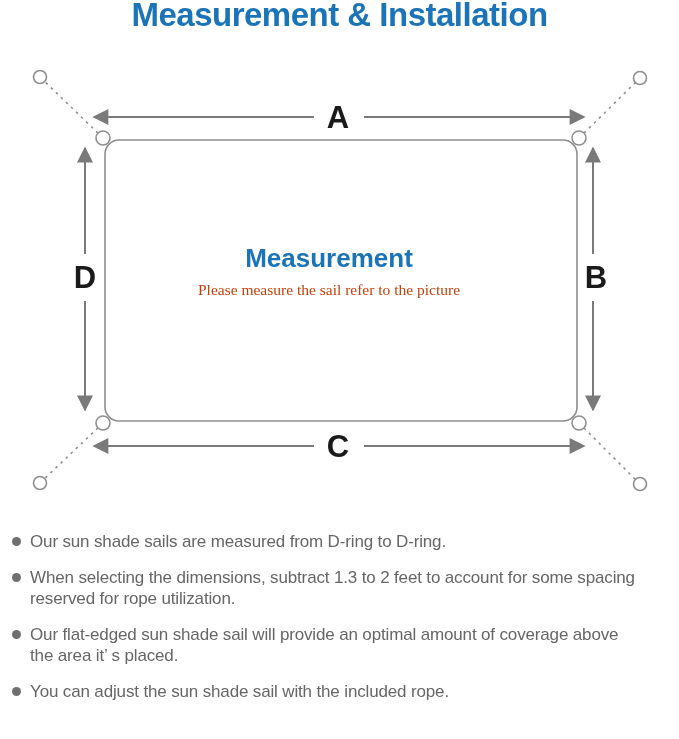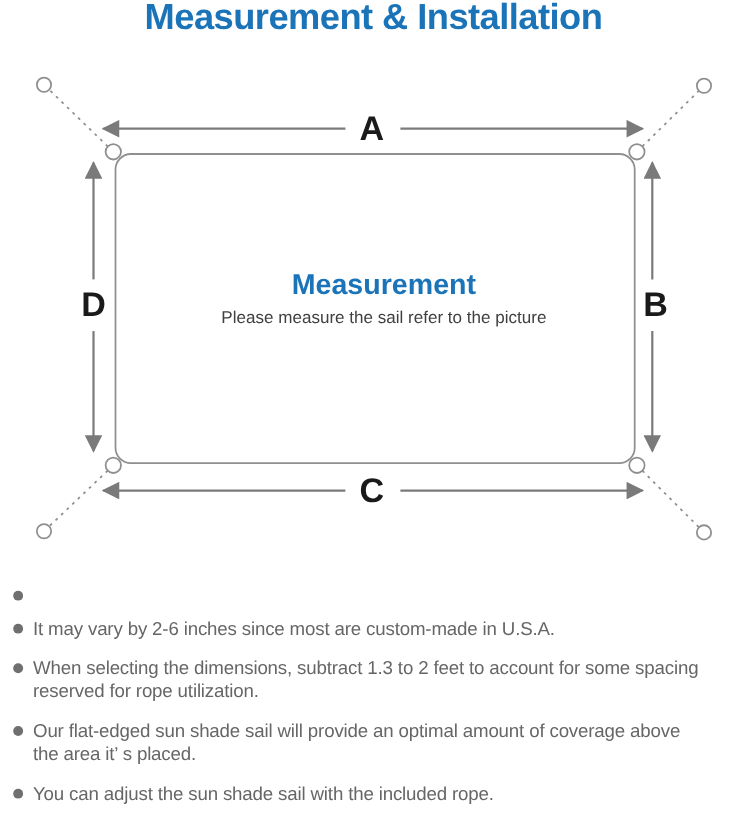--- a/index.html
+++ b/index.html
@@ -27,30 +27,31 @@
     font-size:31px;font-weight:700;color:#1a1a1a;
     background:#ffffff;
     padding:0 5px;
     line-height:1;
   }
   .label-a{left:338px;top:117px;}
   .label-c{left:338px;top:446px;}
   .label-d{left:85px;top:277px;padding:4px 2px;}
   .label-b{left:596px;top:277px;padding:4px 2px;}
   .center-text{
-    position:absolute;left:113px;top:243px;width:472px;
+    position:absolute;left:93px;top:243px;width:472px;
     text-align:center;
   }
   .center-heading{
     font-size:26px;font-weight:700;color:#1b74b8;
     margin:0 0 7px 0;
   }
   .center-subtitle{
-    font-size:15.5px;color:#404040;
+    font-size:15.5px;color:#c2410c;
     margin:0;
+    font-family:Liberation Serif, serif;
   }
   .notes{
     position:absolute;top:531px;left:0;width:679px;
     list-style:none;margin:0;padding:0 6px 0 12px;
     box-sizing:border-box;
   }
   .note{
     display:flex;
     align-items:flex-start;
     margin:0 0 15px 0;
@@ -120,24 +121,21 @@
 
   <div class="center-text">
     <div class="center-heading">Measurement</div>
     <div class="center-subtitle">Please measure the sail refer to the picture</div>
   </div>
 </div>
 
 <ul class="notes">
   <li class="note">
     <span class="dot"></span>
-  </li>
-  <li class="note">
-    <span class="dot"></span>
-    <span class="note-text">It may vary by 2-6 inches since most are custom-made in U.S.A.</span>
+    <span class="note-text">Our sun shade sails are measured from D-ring to D-ring.</span>
   </li>
   <li class="note">
     <span class="dot"></span>
     <span class="note-text">When selecting the dimensions, subtract 1.3 to 2 feet to account for some spacing
 reserved for rope utilization.</span>
   </li>
   <li class="note">
     <span class="dot"></span>
     <span class="note-text">Our flat-edged sun shade sail will provide an optimal amount of coverage above
 the area it’ s placed.</span>

